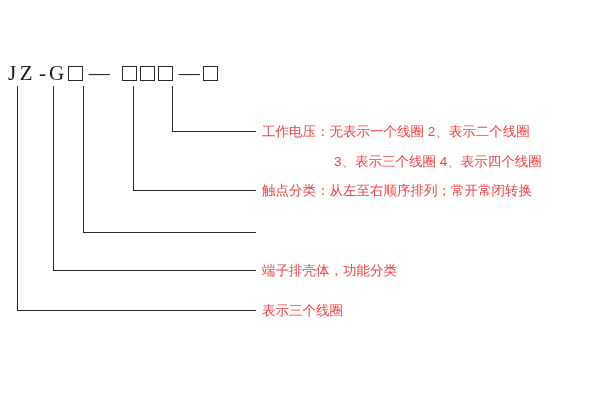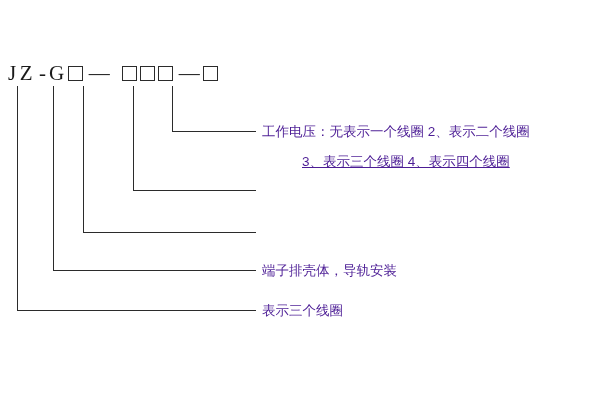--- a/index.html
+++ b/index.html
@@ -68,21 +68,21 @@
   .hline {
     position: absolute;
     height: 1px;
     background: #2b2b2b;
   }
 
   
   .label {
     position: absolute;
     font-size: 13.5px;
-    color: #4c1d95;
+    color: #ef4444;
     white-space: nowrap;
     line-height: 19px;
     font-family: "Liberation Sans", sans-serif;
   }
   .label.second-line {
     font-size: 13.5px;
   }
 </style>
 </head>
 <body>
@@ -115,17 +115,18 @@
   <div class="vline" style="left:83px; top:86px; height:146px;"></div>
   <div class="hline" style="left:83px; top:232px; width:173px;"></div>
 
   <div class="vline" style="left:53px; top:86px; height:184px;"></div>
   <div class="hline" style="left:53px; top:270px; width:203px;"></div>
 
   <div class="vline" style="left:17px; top:86px; height:224px;"></div>
   <div class="hline" style="left:17px; top:310px; width:239px;"></div>
 
   <div class="label" style="left:262px; top:122px;">工作电压：无表示一个线圈    2、表示二个线圈</div>
-  <div class="label second-line" style="left:302px; top:152px;text-decoration:underline;">3、表示三个线圈  4、表示四个线圈</div>
-  <div class="label" style="left:262px; top:261px;">端子排壳体，导轨安装</div>
+  <div class="label second-line" style="left:334px; top:152px;">3、表示三个线圈  4、表示四个线圈</div>
+  <div class="label" style="left:262px; top:181px;">触点分类：从左至右顺序排列；常开常闭转换</div>
+  <div class="label" style="left:262px; top:261px;">端子排壳体，功能分类</div>
   <div class="label" style="left:262px; top:301px;">表示三个线圈</div>
 
 </div>
 
 </body></html>

